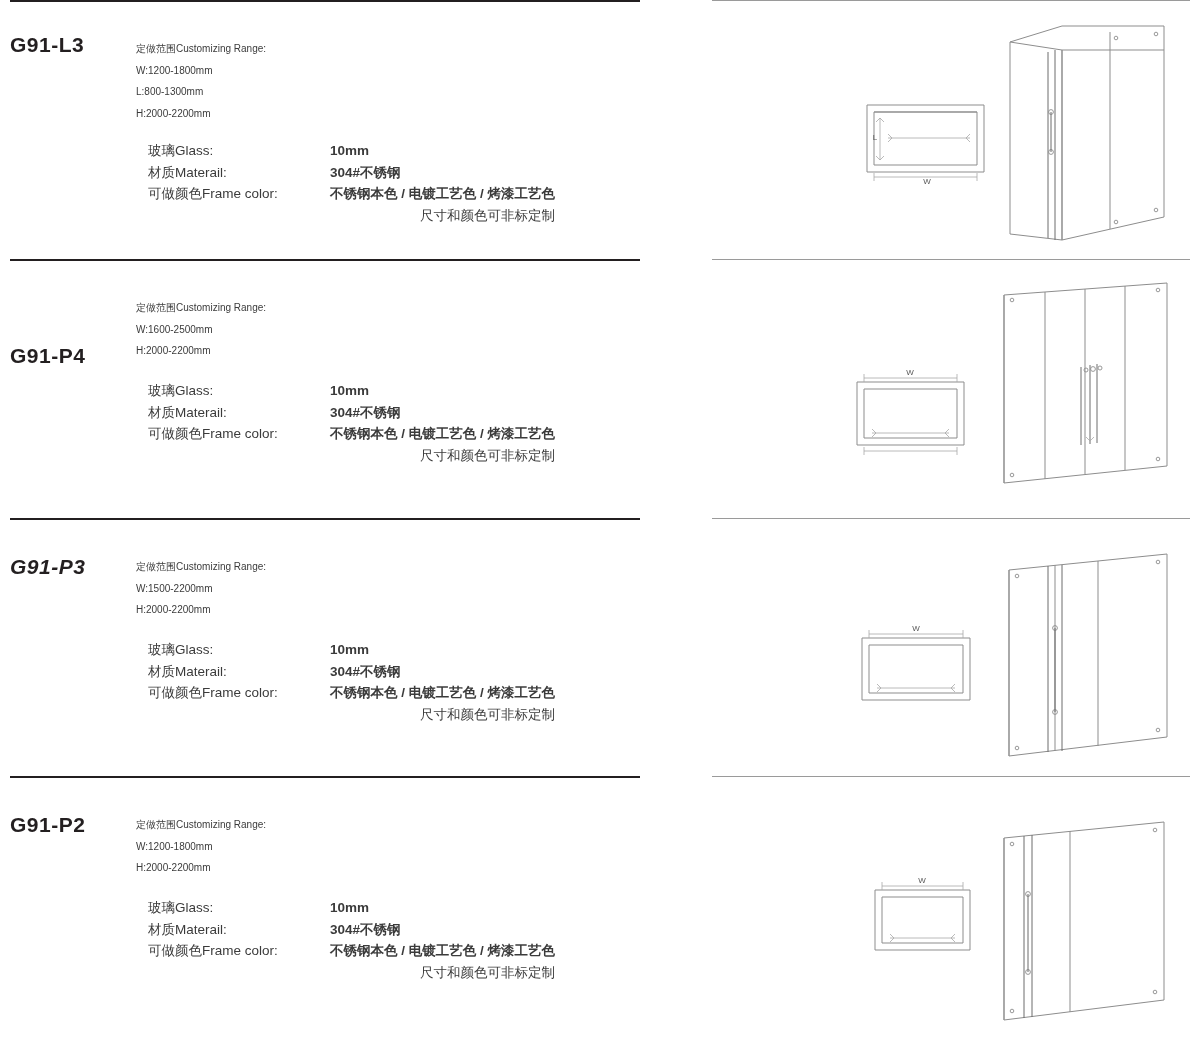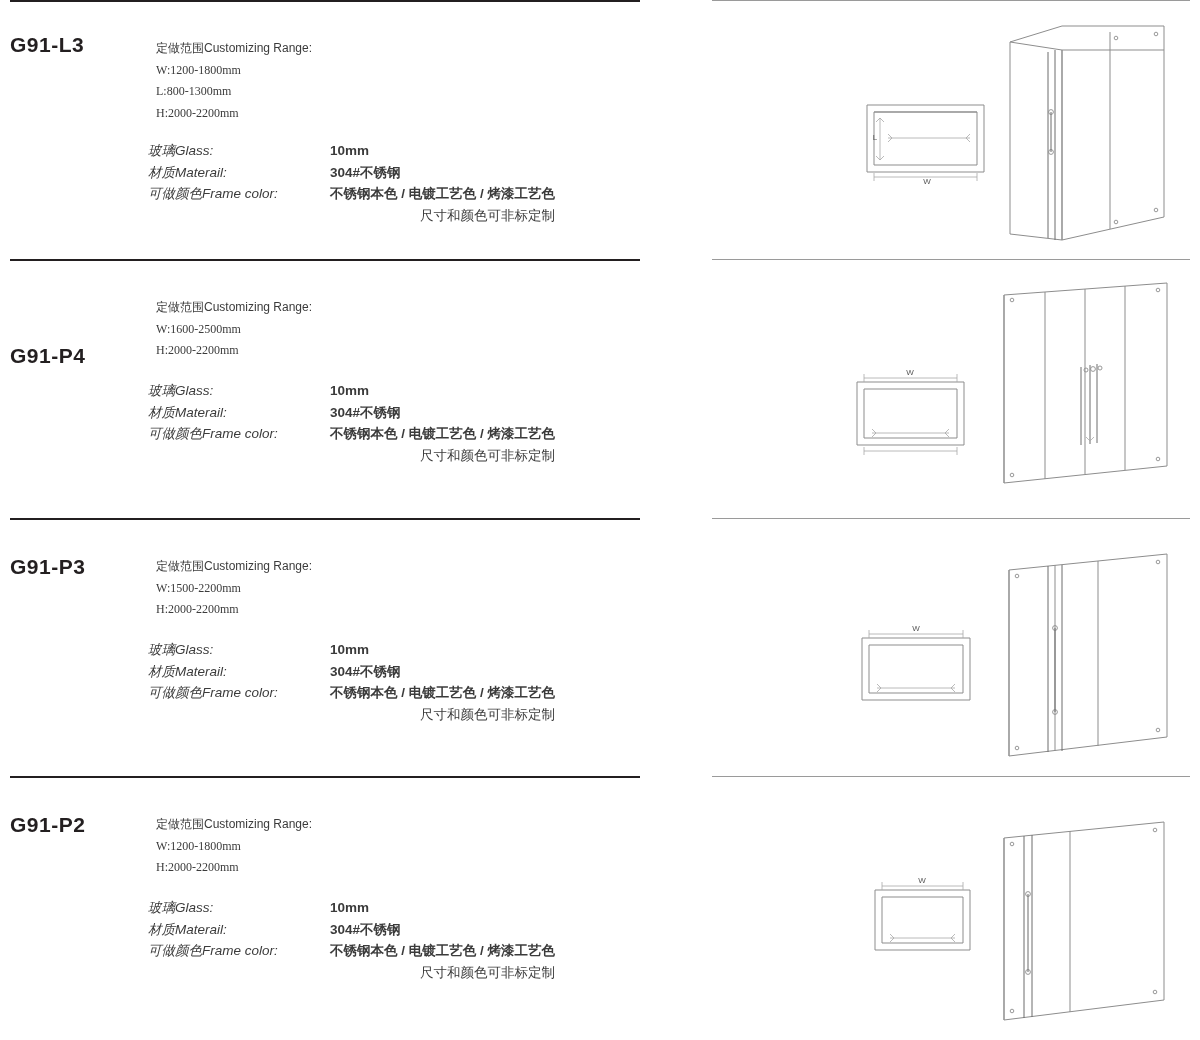--- a/index.html
+++ b/index.html
@@ -46,43 +46,42 @@
     position: absolute;
     left: 10px;
     font-size: 21px;
     font-weight: bold;
     letter-spacing: 0.5px;
     color: #231f20;
     white-space: nowrap;
   }
   .spec-col {
     position: absolute;
-    left: 156px;
-    font-size: 12px;
+    left: 136px;
+    font-size: 10px;
     line-height: 21.5px;
     color: #3b3b3b;
   }
   .spec-col .range-title { white-space: nowrap; }
-  .spec-col .dim { white-space: nowrap; font-family: Liberation Serif, serif; }
+  .spec-col .dim { white-space: nowrap; }
   .spec-table {
     position: absolute;
     left: 148px;
     font-size: 13.5px;
     line-height: 21.5px;
     color: #3b3b3b;
   }
   .spec-row {
     position: relative;
     height: 21.5px;
     white-space: nowrap;
   }
   .spec-label {
     display: inline-block;
     width: 182px;
-    font-style: italic;
   }
   .spec-value {
     display: inline-block;
     font-weight: bold;
   }
   .note-row {
     white-space: nowrap;
     text-align: right;
   }
   .drawing {
@@ -228,21 +227,21 @@
           <circle class="dot" cx="446" cy="186" r="1.8"></circle>
         </g>
       </svg>
     </div>
   </div>
 
   <div class="product-block" style="position:absolute; top:518px;">
     <div class="rule-left"></div>
     <div class="rule-right"></div>
 
-    <div class="model-code" style="top:37px;">G91-P3</div>
+    <div class="model-code" style="top:37px;font-style:italic;">G91-P3</div>
 
     <div class="spec-col" style="top:38px;">
       <div class="range-title">定做范围Customizing Range:</div>
       <div class="dim">W:1500-2200mm</div>
       <div class="dim">H:2000-2200mm</div>
     </div>
 
     <div class="spec-table" style="top:121px;">
       <div class="spec-row">
         <span class="spec-label">玻璃Glass:</span><span class="spec-value">10mm</span>

